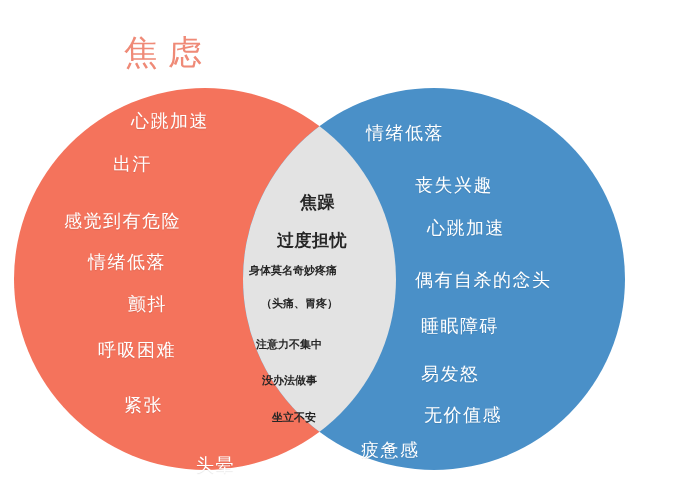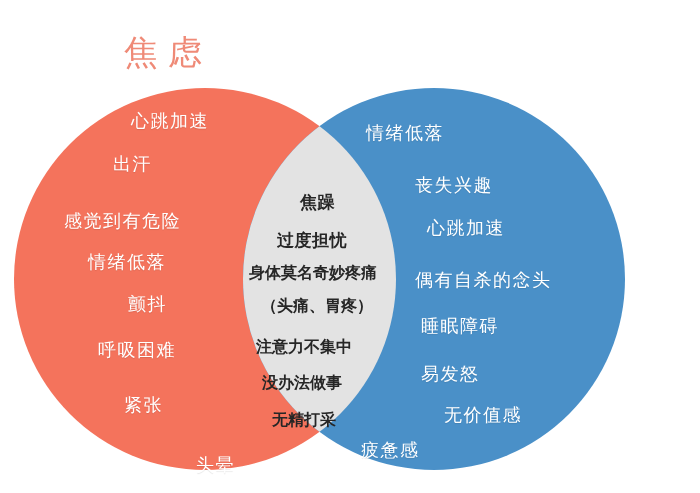--- a/index.html
+++ b/index.html
@@ -79,21 +79,21 @@
     text-shadow: 0 1px 1px rgba(0,0,0,0.10);
   }
   .label-center {
     color: #262626;
     font-weight: 700;
     font-size: 17px;
     letter-spacing: 0.5px;
     margin-top: 30px;
   }
   .label-center.small {
-    font-size: 16px;
+    font-size: 11px;
     letter-spacing: 0;
   }
 </style>
 </head>
 <body>
 
 <div id="canvas">
 
   <div class="title" id="title-left">焦虑</div>
 
@@ -117,24 +117,24 @@
       <div class="label label-left" style="left: 128px; top: 295px;">颤抖</div>
       <div class="label label-left" style="left: 98px; top: 341px;">呼吸困难</div>
       <div class="label label-left" style="left: 124px; top: 384px; margin-top: 12px;">紧张</div>
       <div class="label label-left" style="left: 196px; top: 432px; margin-top: 24px;">头晕</div>
       <div class="label label-center" style="left: 300px; top: 164px;">焦躁</div>
       <div class="label label-center" style="left: 277px; top: 202px;">过度担忧</div>
       <div class="label label-center small" style="left: 249px; top: 235px;">身体莫名奇妙疼痛</div>
       <div class="label label-center small" style="left: 261px; top: 268px;">（头痛、胃疼）</div>
       <div class="label label-center small" style="left: 256px; top: 309px;">注意力不集中</div>
       <div class="label label-center small" style="left: 262px; top: 345px;">没办法做事</div>
-      <div class="label label-center small" style="left: 272px; top: 382px;">无精打采</div>
+      <div class="label label-center small" style="left: 272px; top: 382px;">坐立不安</div>
       <div class="label label-right" style="left: 366px; top: 124px;">情绪低落</div>
       <div class="label label-right" style="left: 415px; top: 176px;">丧失兴趣</div>
       <div class="label label-right" style="left: 427px; top: 219px;">心跳加速</div>
       <div class="label label-right" style="left: 415px; top: 271px;">偶有自杀的念头</div>
       <div class="label label-right" style="left: 421px; top: 317px;">睡眠障碍</div>
       <div class="label label-right" style="left: 421px; top: 365px; text-align: right;">易发怒</div>
-      <div class="label label-right" style="left: 444px; top: 406px;">无价值感</div>
+      <div class="label label-right" style="left: 424px; top: 406px;">无价值感</div>
       <div class="label label-right" style="left: 361px; top: 441px;">疲惫感</div>
     </div>
 
 </div>
 
 </body></html>

